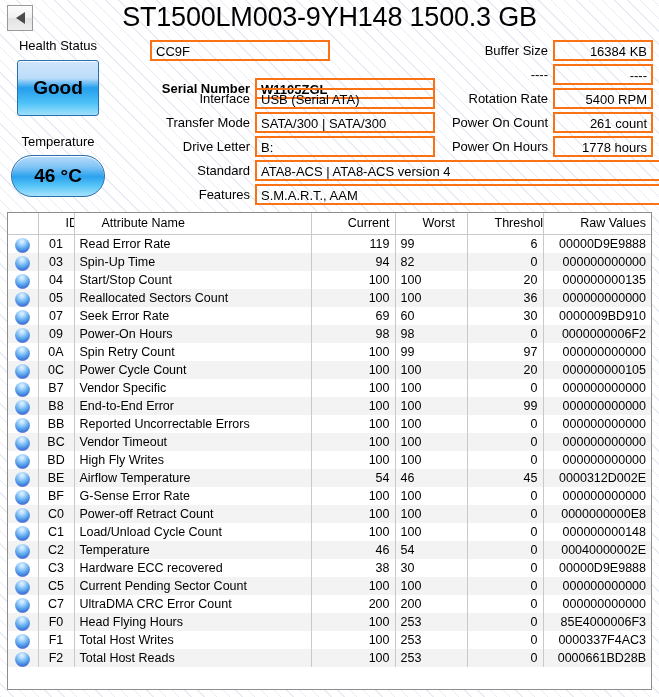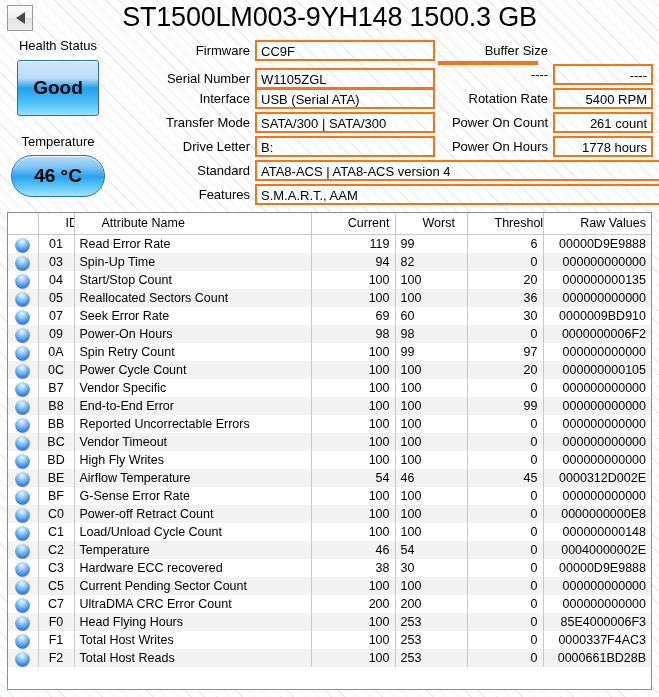--- a/index.html
+++ b/index.html
@@ -172,24 +172,23 @@
 
 <div id="left-panel">
   <div class="lp-label">Health Status</div>
   <div id="health-box">Good</div>
   <div class="lp-label" id="temp-label">Temperature</div>
   <div id="temp-box">46 °C</div>
 </div>
 
 <div id="info">
     <div class="fld-row c-row" style="top: 2px;">
-      <div class="fld-label">Firmware</div>
       <div class="fld-val">CC9F</div>
     </div>
-    <div class="fld-row c-row" style="top: 30px;">
+    <div class="fld-row c-row" style="top: 40px; font-weight: bold;">
       <div class="fld-label">Serial Number</div>
       <div class="fld-val">W1105ZGL</div>
     </div>
     <div class="fld-row c-row" style="top: 50px;">
       <div class="fld-label">Interface</div>
       <div class="fld-val">USB (Serial ATA)</div>
     </div>
     <div class="fld-row c-row" style="top: 74px;">
       <div class="fld-label">Transfer Mode</div>
       <div class="fld-val">SATA/300 | SATA/300</div>
@@ -199,21 +198,21 @@
       <div class="fld-val">B:</div>
     </div>
     <div class="fld-row c-row w-row" style="top: 122px;">
       <div class="fld-label">Standard</div>
       <div class="fld-val">ATA8-ACS | ATA8-ACS version 4</div>
     </div>
     <div class="fld-row c-row w-row" style="top: 146px;">
       <div class="fld-label">Features</div>
       <div class="fld-val">S.M.A.R.T., AAM</div>
     </div>
-    <div class="fld-row r-row" style="top: 2px; flex-direction: column;">
+    <div class="fld-row r-row" style="top: 2px;">
       <div class="fld-label">Buffer Size</div>
       <div class="fld-val right">16384 KB</div>
     </div>
     <div class="fld-row r-row" style="top: 26px;">
       <div class="fld-label">----</div>
       <div class="fld-val right">----</div>
     </div>
     <div class="fld-row r-row" style="top: 50px;">
       <div class="fld-label">Rotation Rate</div>
       <div class="fld-val right">5400 RPM</div>

